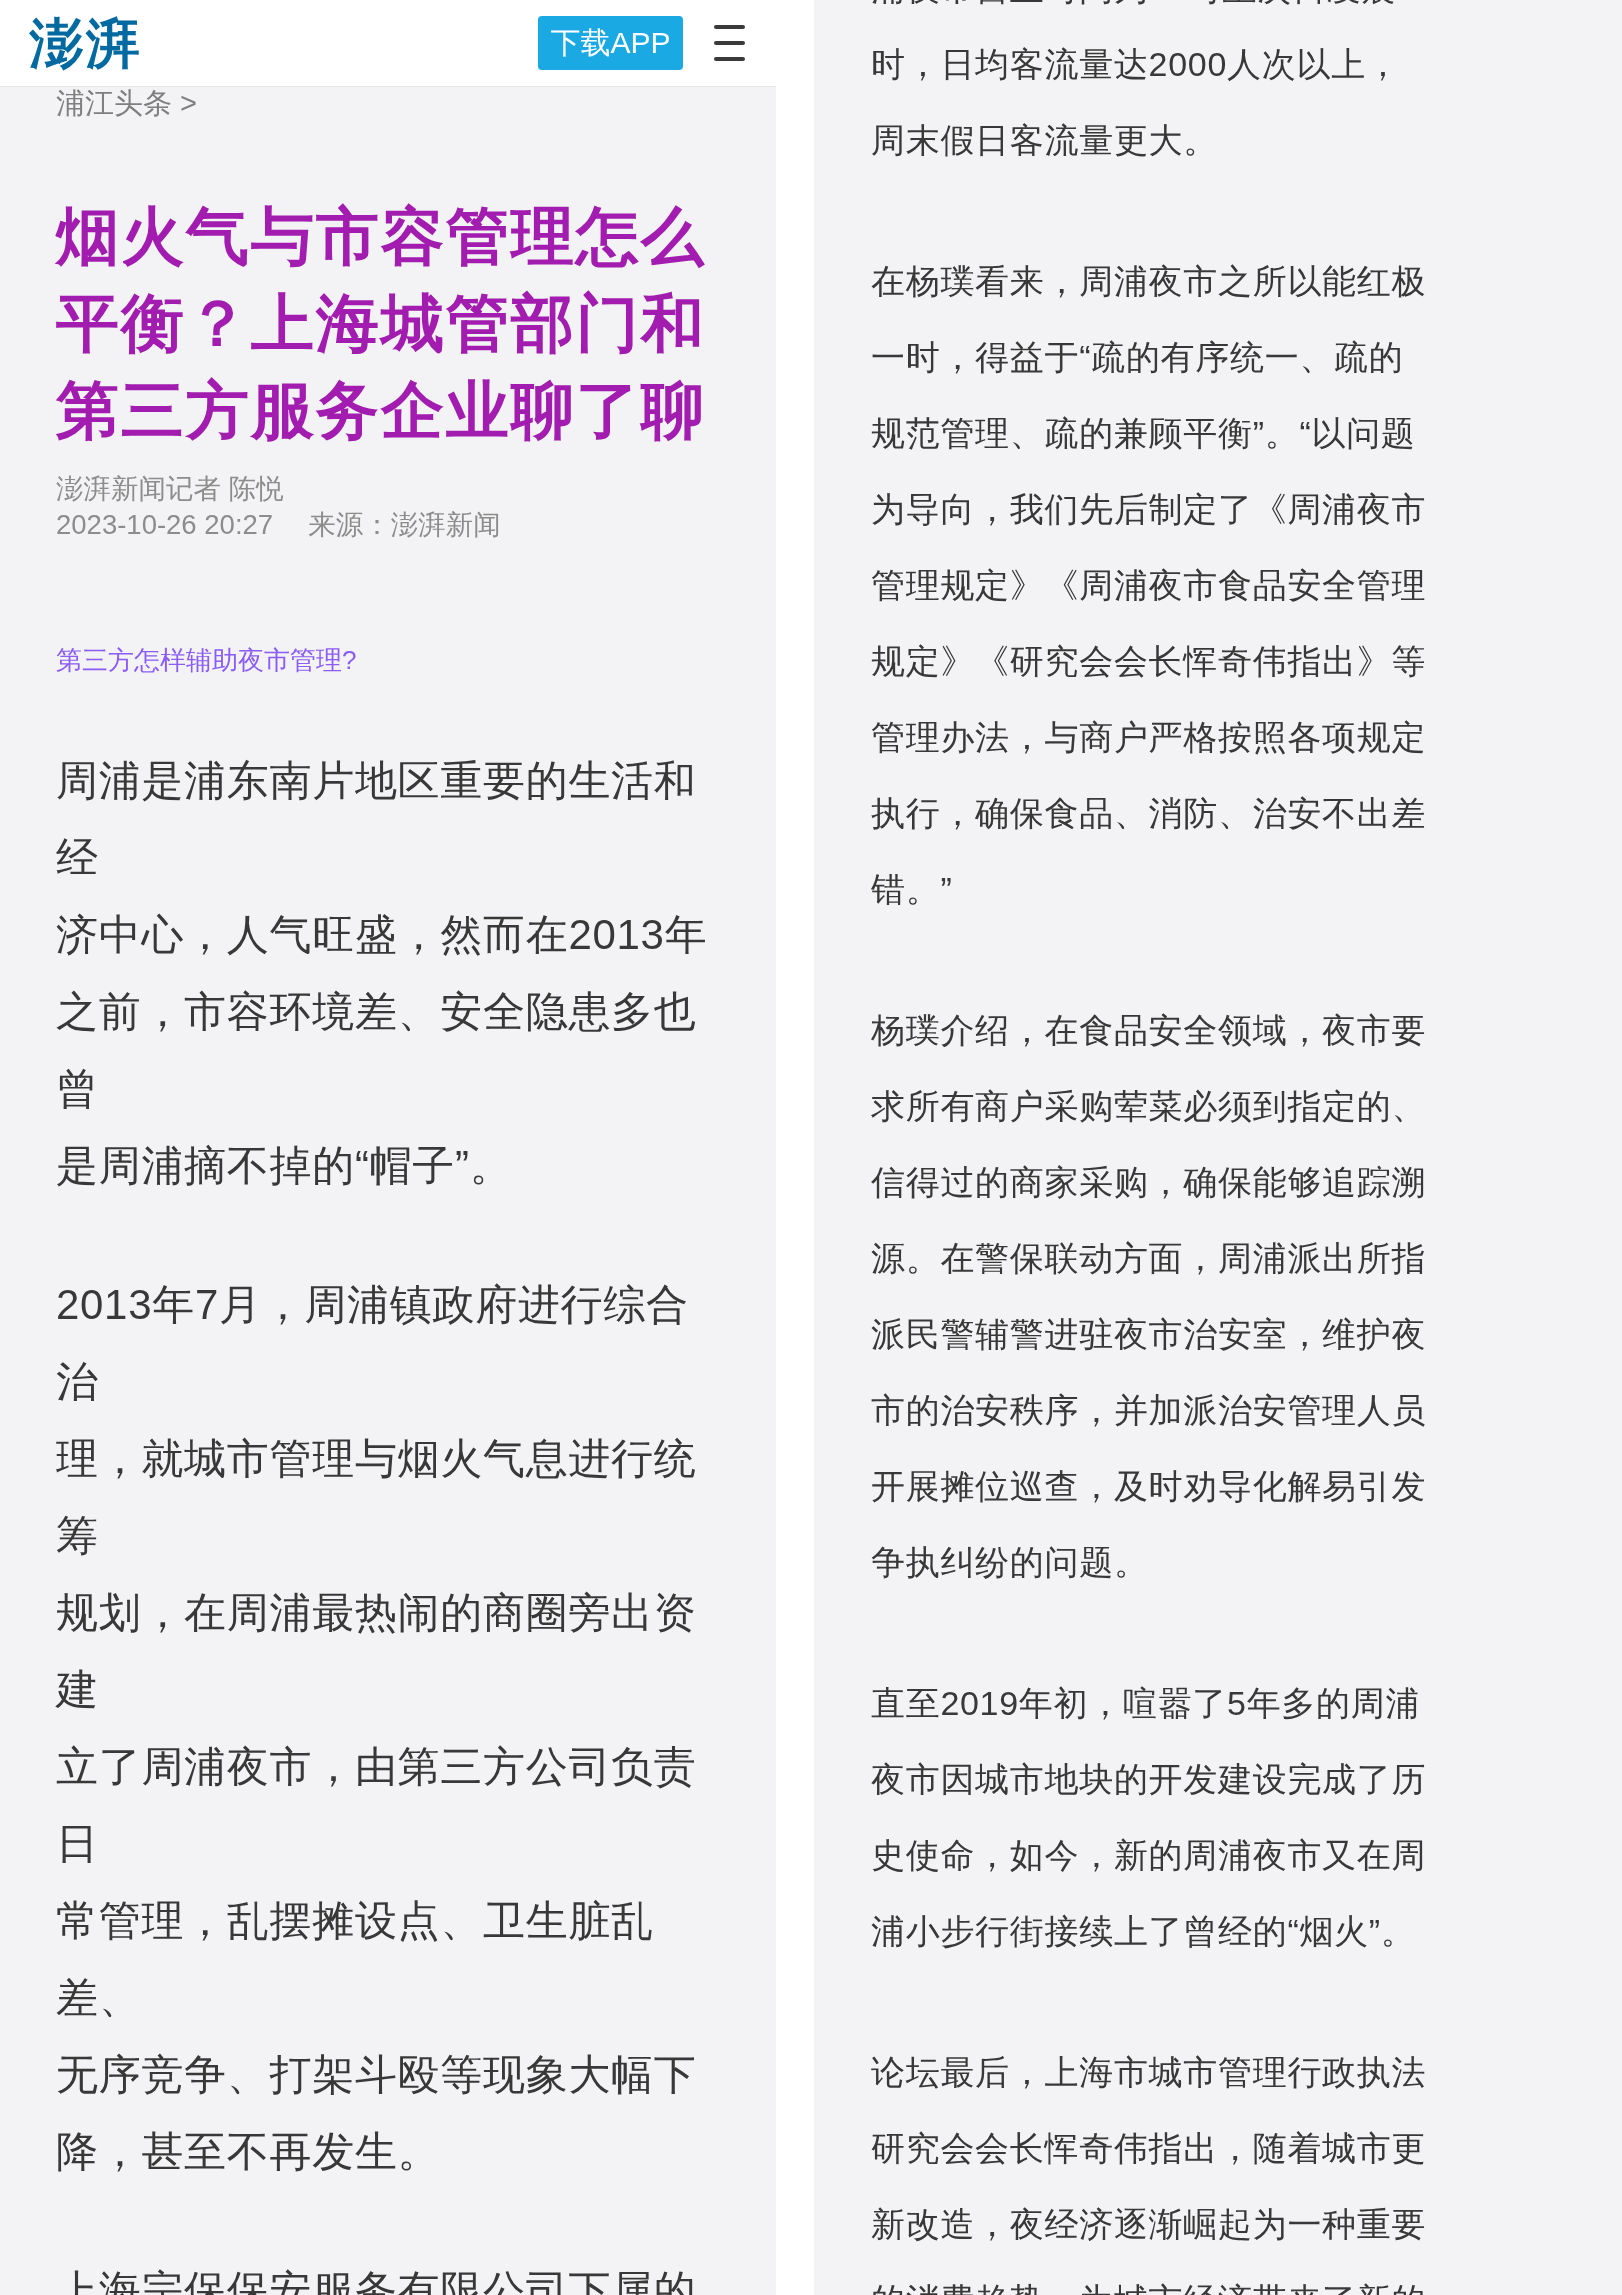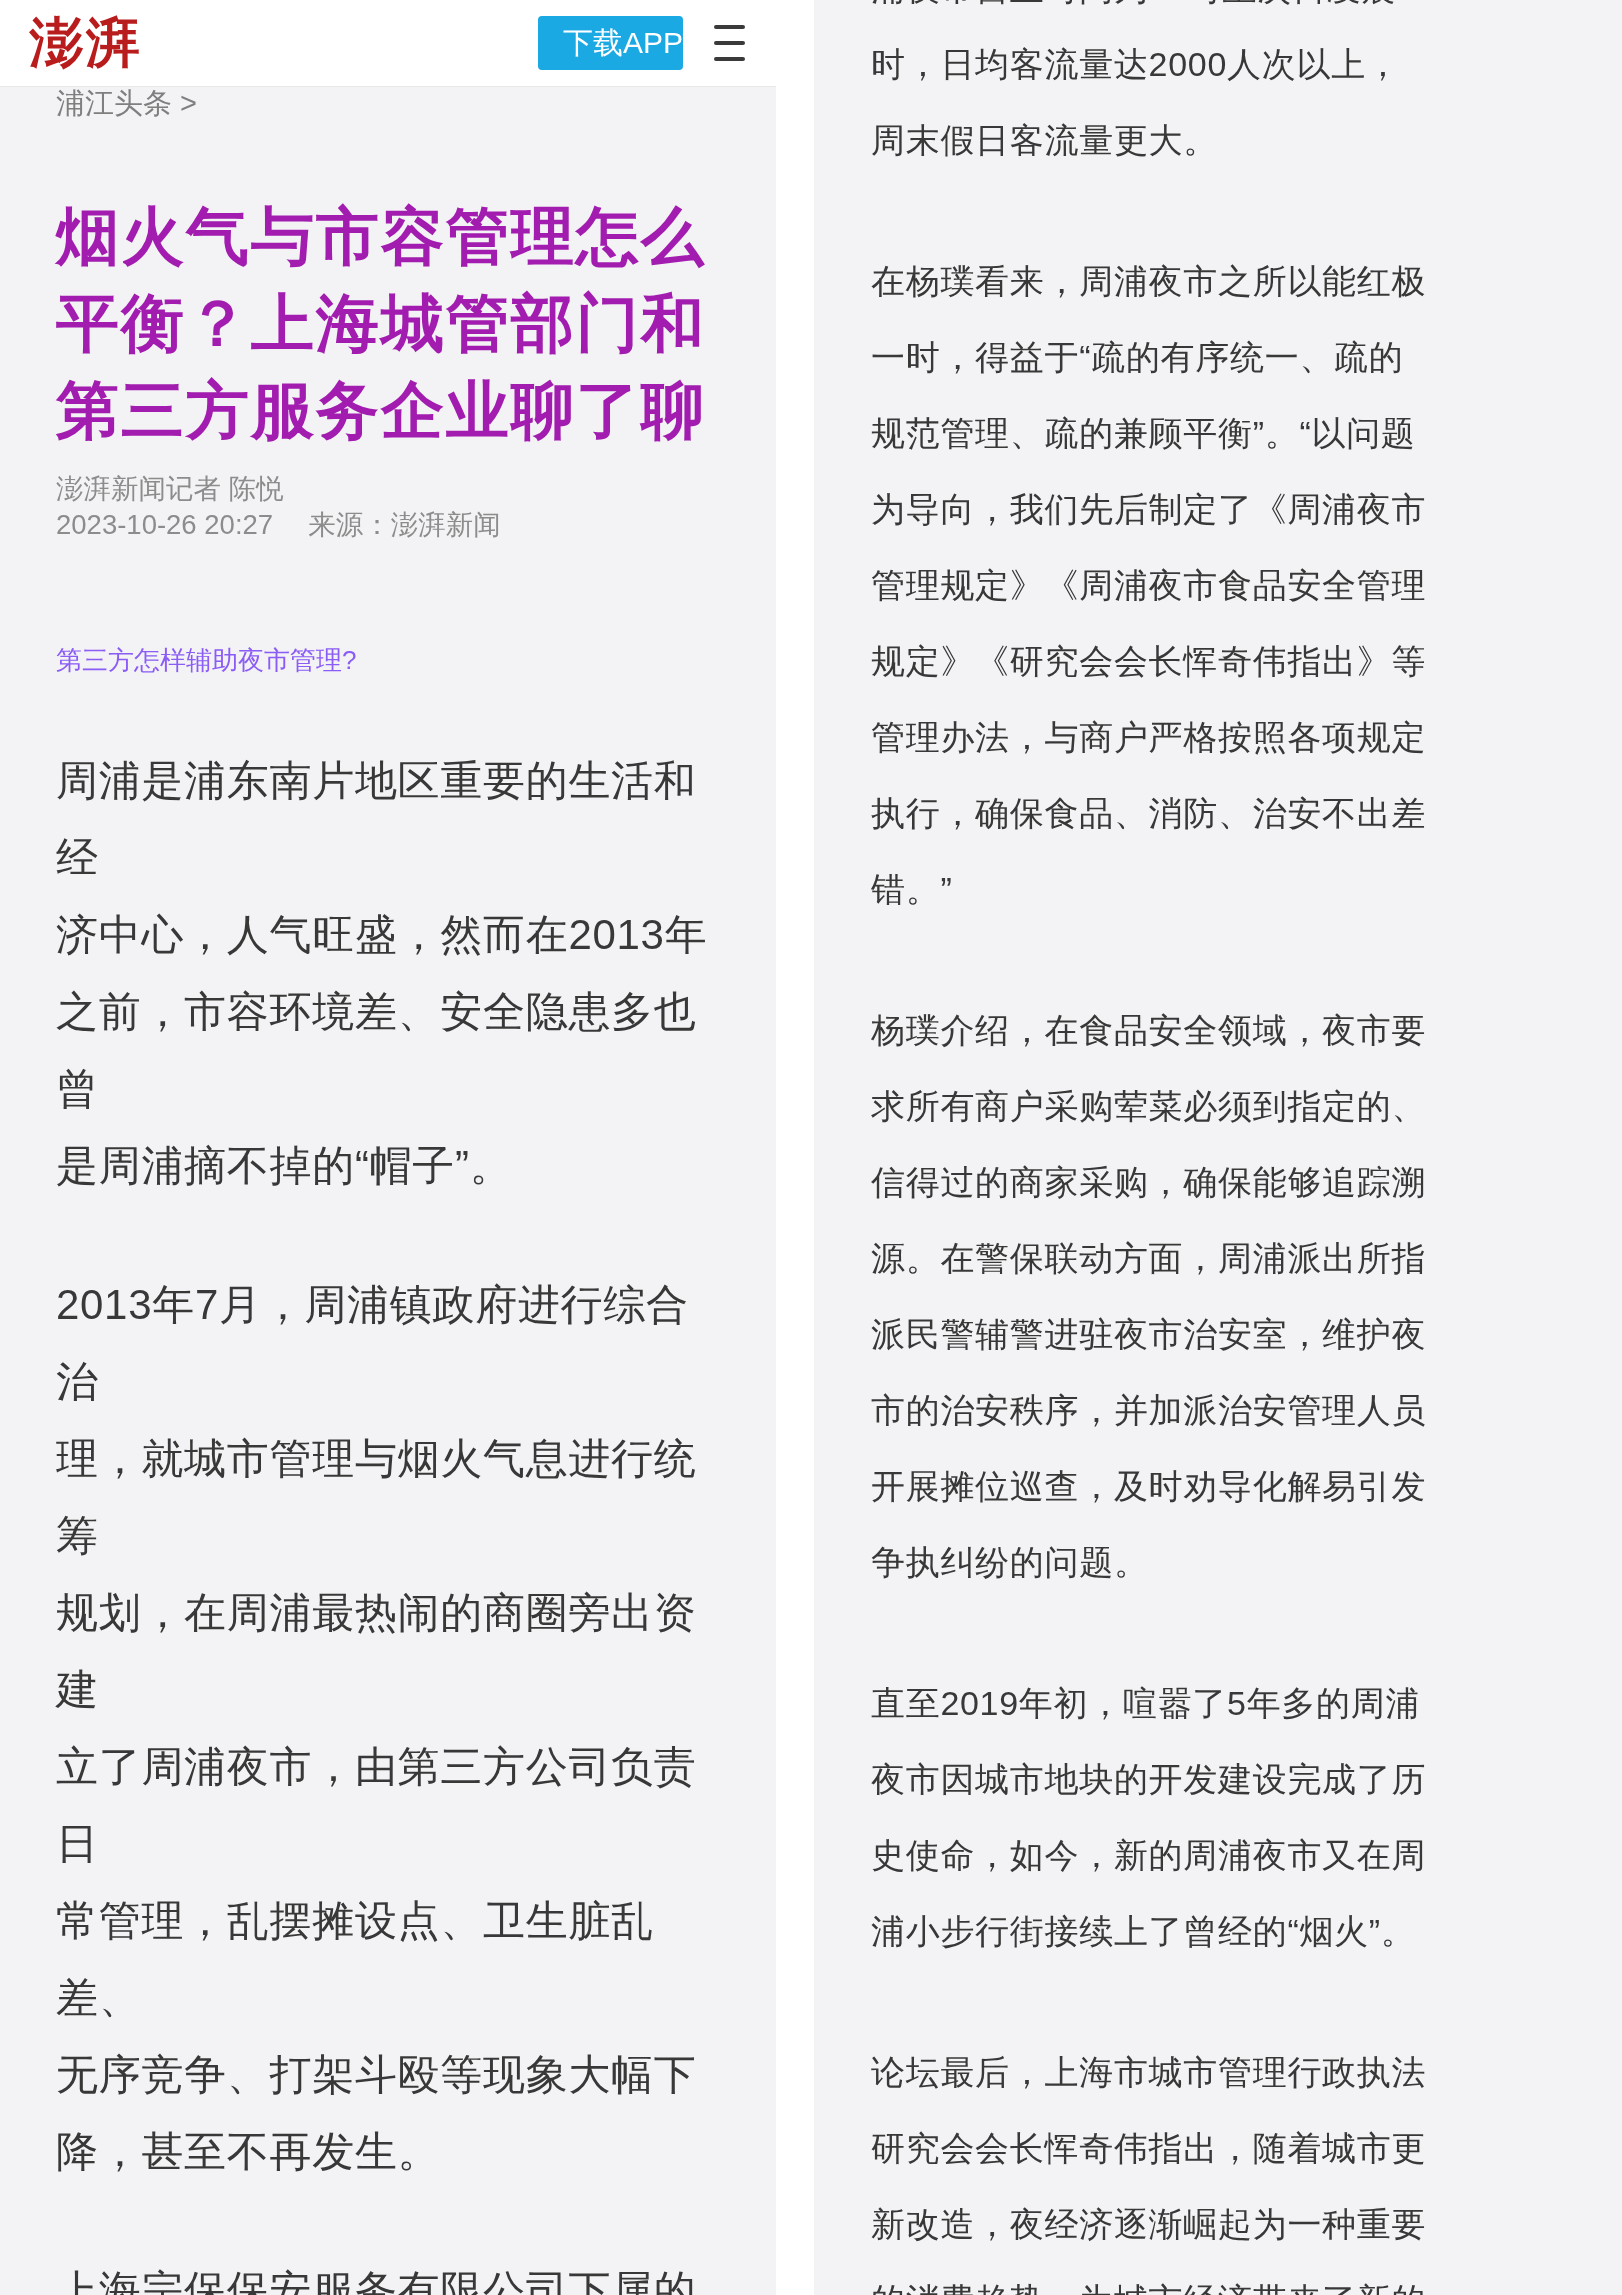--- a/index.html
+++ b/index.html
@@ -19,29 +19,29 @@
   .page-right { left:814px; width:809px; }
 
   
   .app-header {
     height:87px; background:#ffffff;
     border-bottom:1.3px solid #e7e7e7;
     display:flex; align-items:center;
     padding:0 31px 0 29.4px;
   }
   .logo {
-    font-family:Liberation Serif, serif;
-    font-weight:900; font-size:54px; color:#b91c1c;
+    font-family:Liberation Sans, sans-serif;
+    font-weight:900; font-size:54px; color:#0369a1;
     letter-spacing:2.6px; line-height:1;
   }
   .header-spacer { flex:1; }
   .download-btn {
     width:145px; height:54px;
     background:var(--accent); color:#ffffff;
-    font-size:30px; line-height:54px; text-align:right;
+    font-size:30px; line-height:54px; text-align:center;
     border-radius:3.9px; border:none;
     font-family:"Liberation Sans", sans-serif;
     cursor:pointer;
   }
   .menu-btn {
     margin-left:31px; width:31px; height:44px;
     display:flex; flex-direction:column; justify-content:space-between;
     cursor:pointer; padding:3.9px 0;
   }
   .menu-btn .bar { display:block; width:31px; height:3.9px; background:#3a3a3a; border-radius:2px; }

